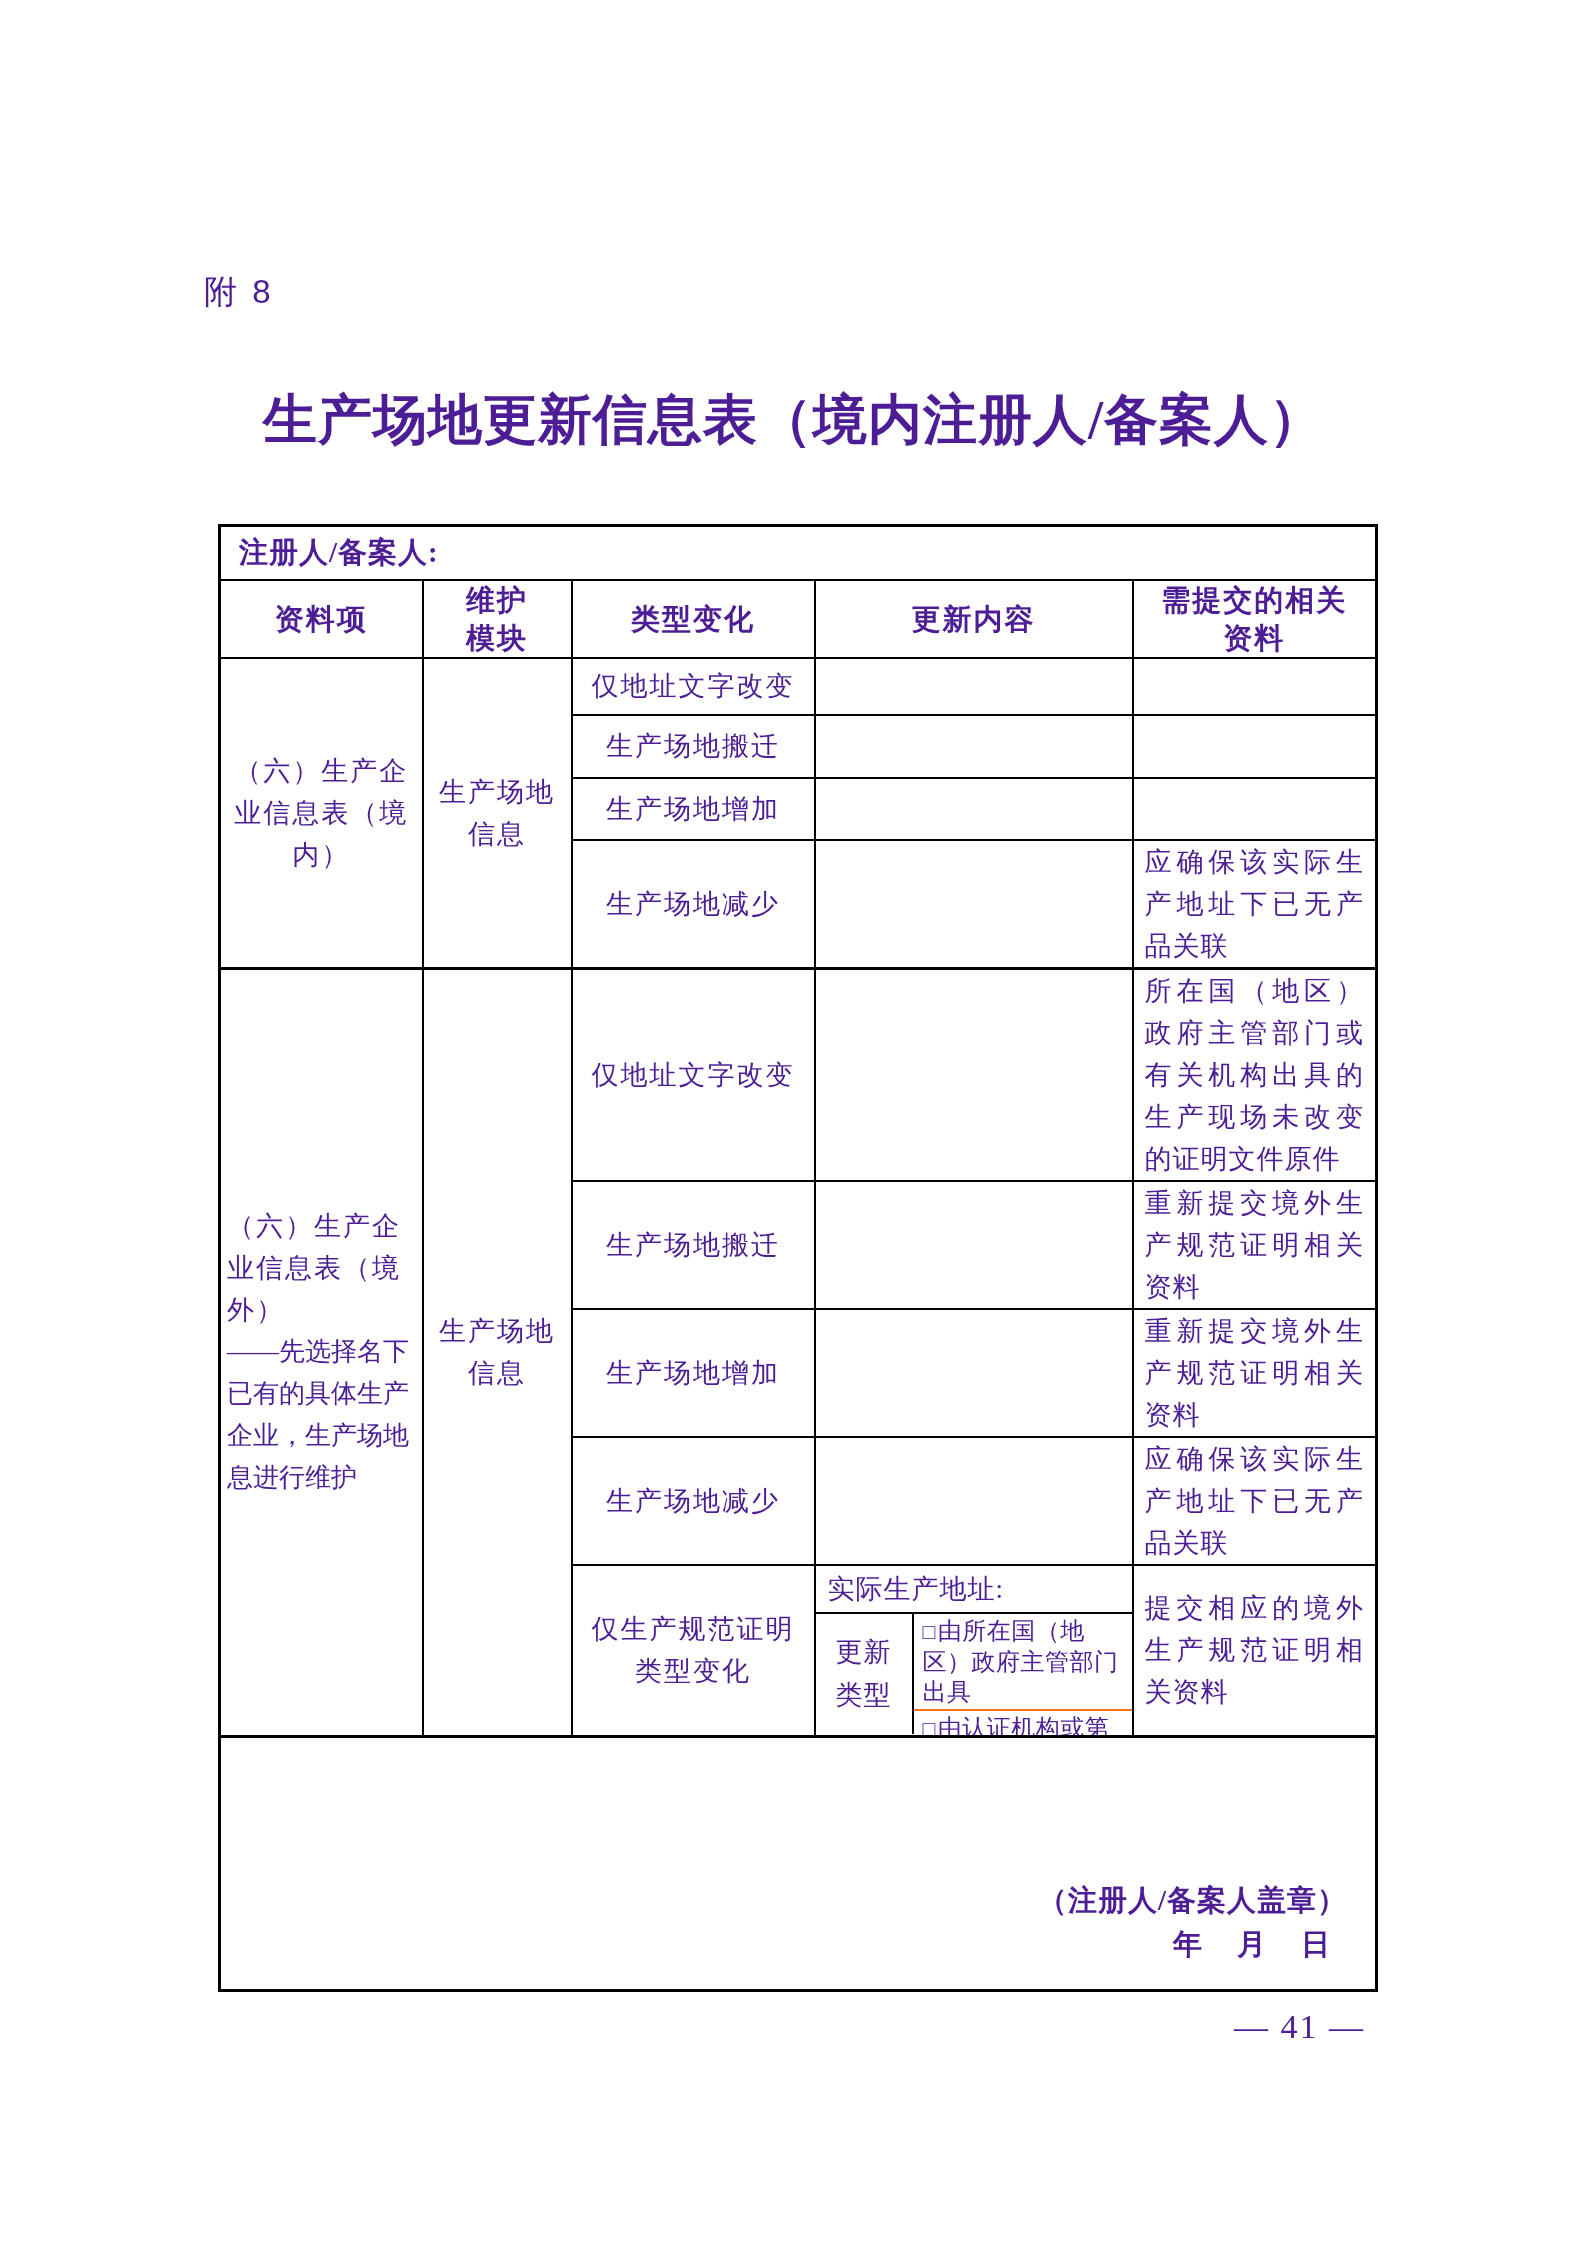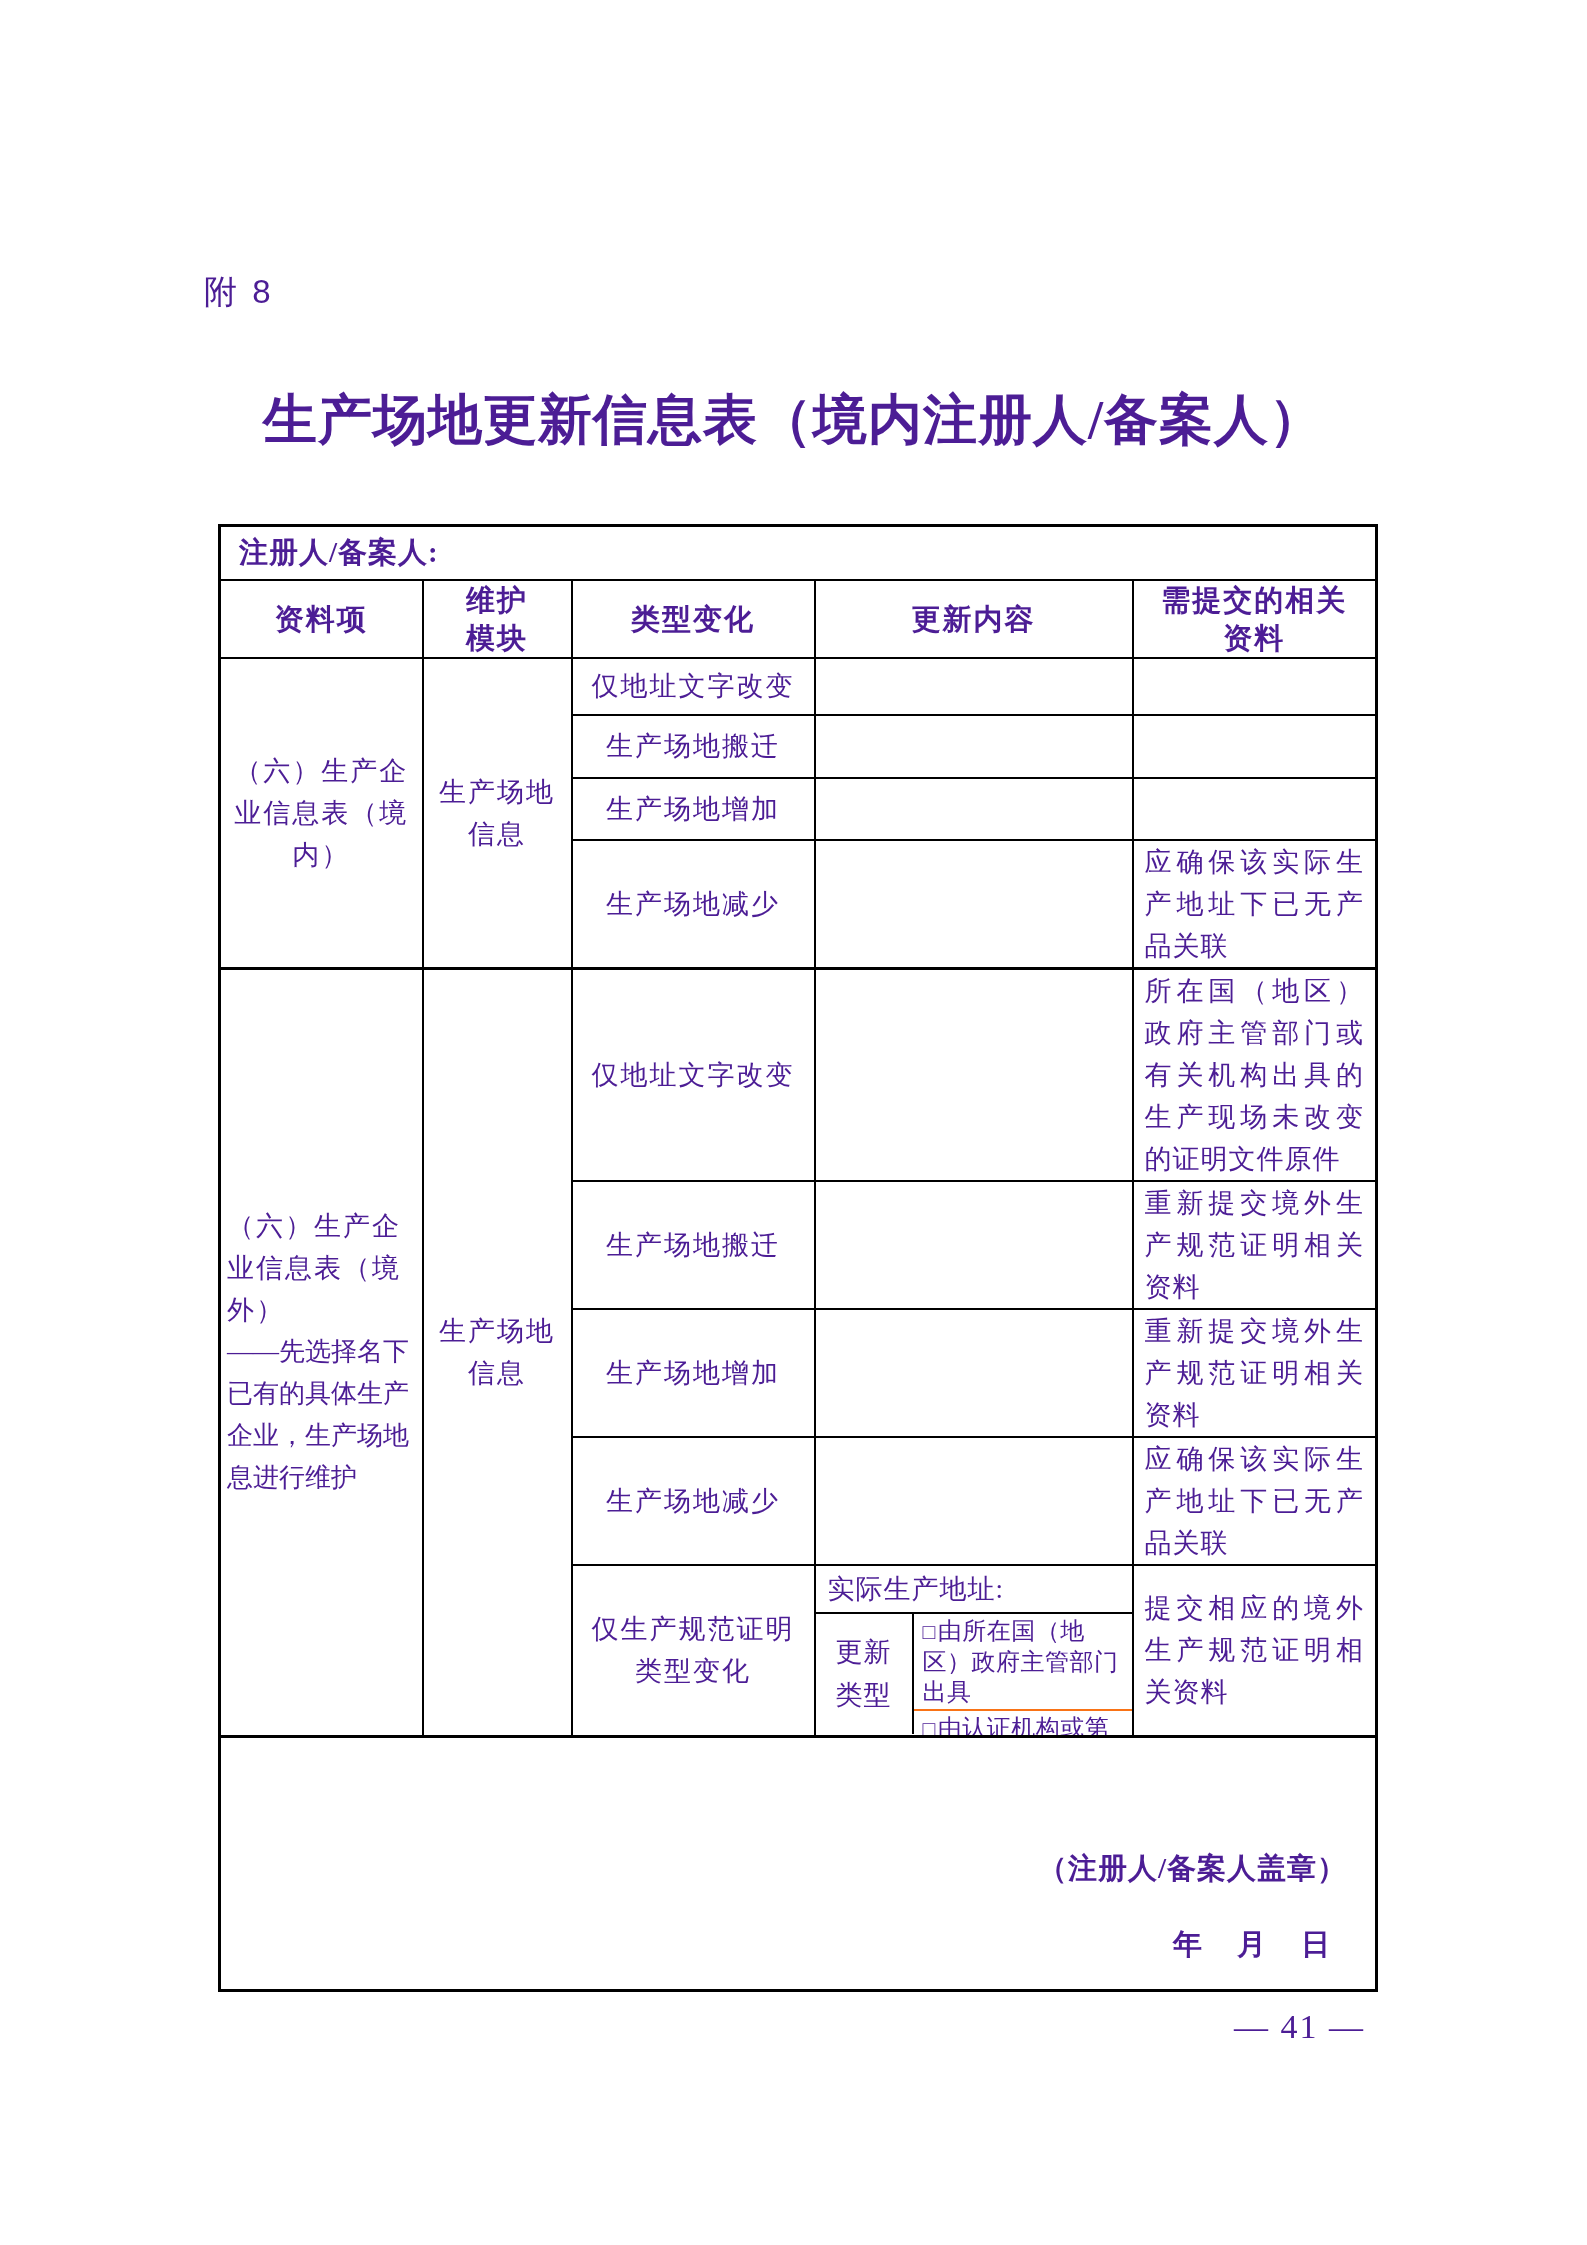--- a/index.html
+++ b/index.html
@@ -125,21 +125,21 @@
   .opt.second { flex:1; }
   .chk { font-size:21px; padding-right:2px; }
 
   .footer-cell {
     vertical-align:bottom !important;
     text-align:right;
     padding:0 28px 24px 0 !important;
     font-weight:bold;
     font-size:29px;
   }
-  .stamp-line { margin-bottom:36px; letter-spacing:1px; }
+  .stamp-line { margin-bottom:4px; letter-spacing:1px; }
   .date-line  { padding-right:14px; letter-spacing:3px; }
 
   .pageno {
     position:absolute; top:2008px; right:222px;
     font-size:34px;
     letter-spacing:2px;
   }
 </style>
 </head>
 <body>

